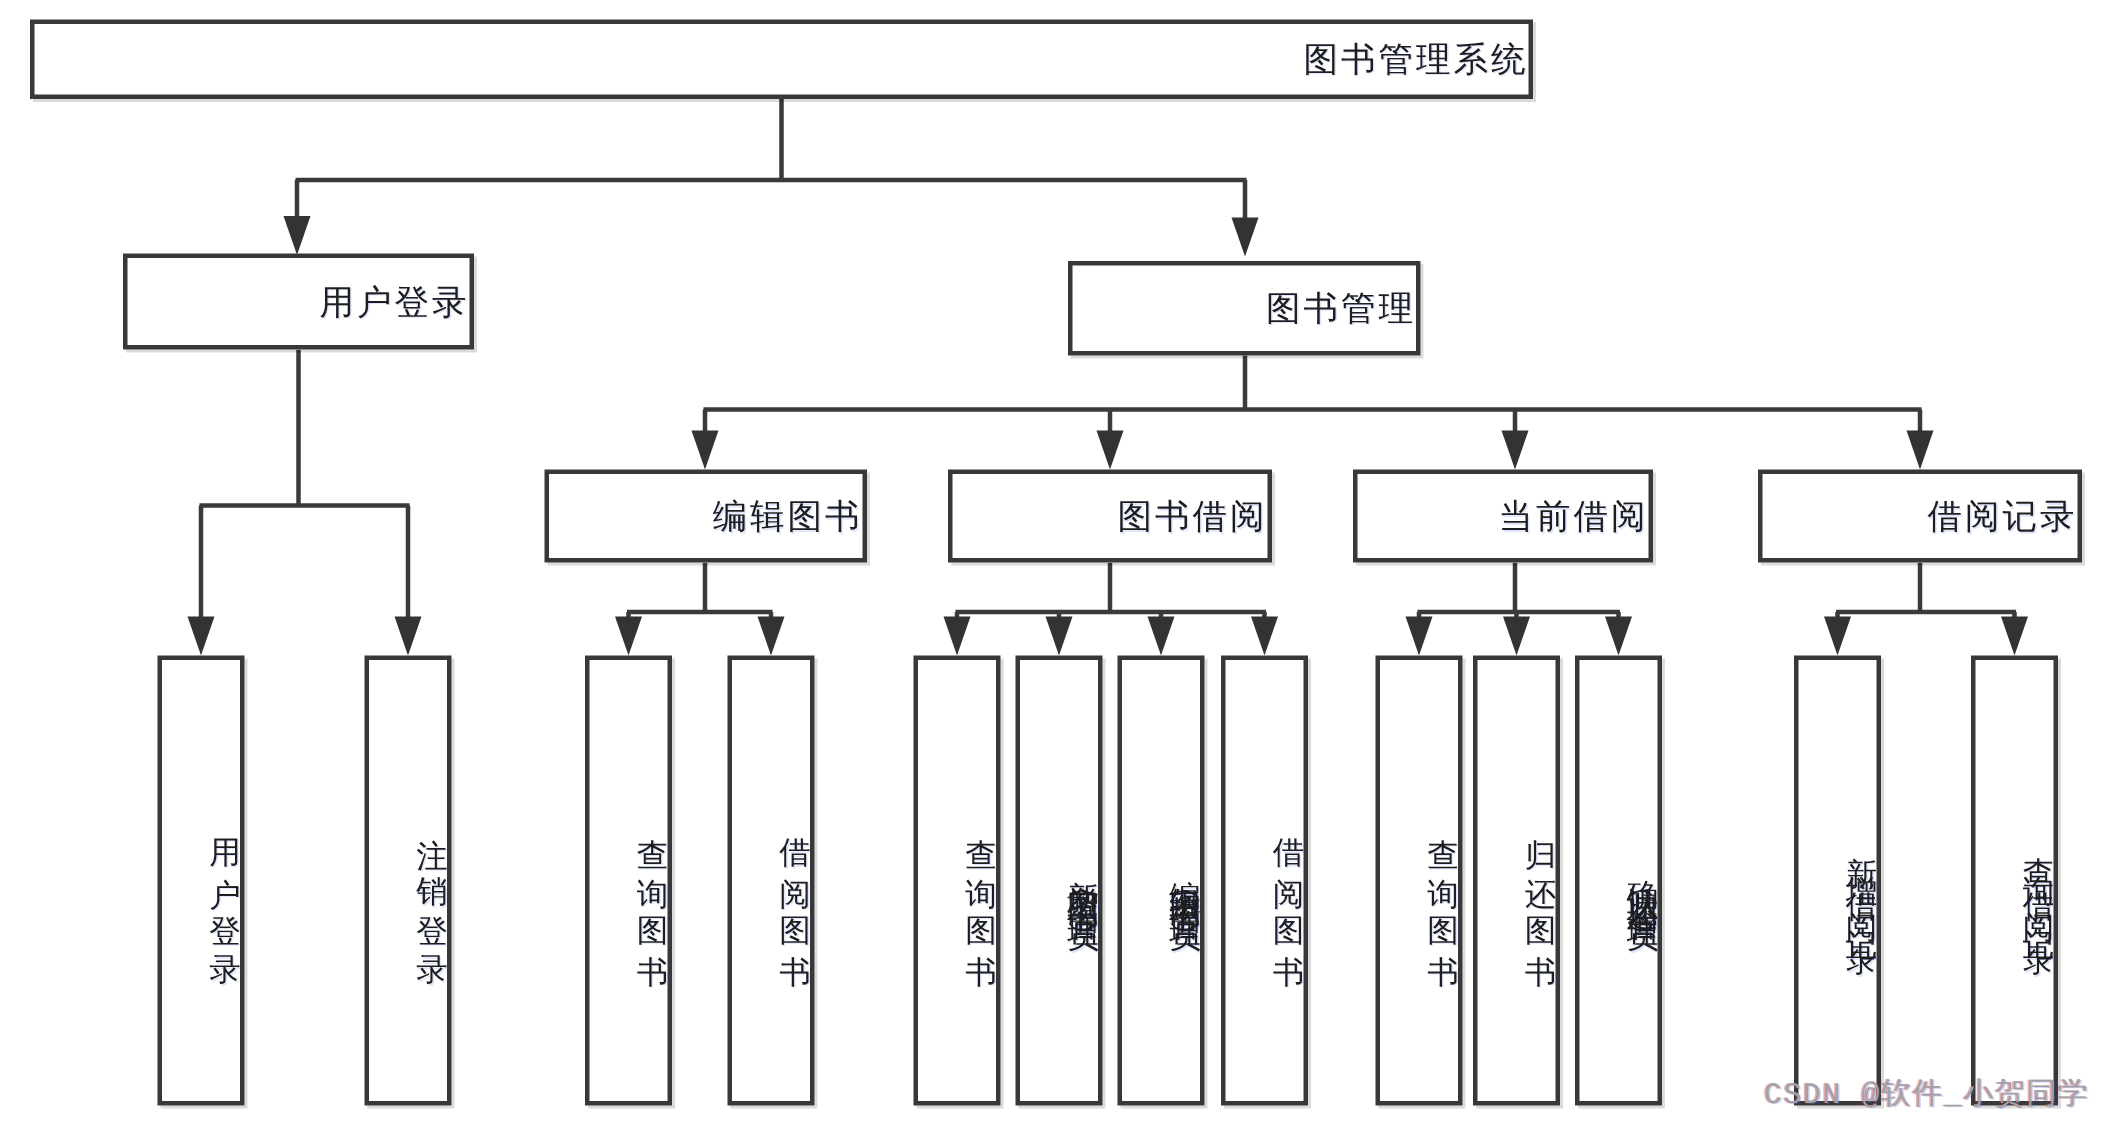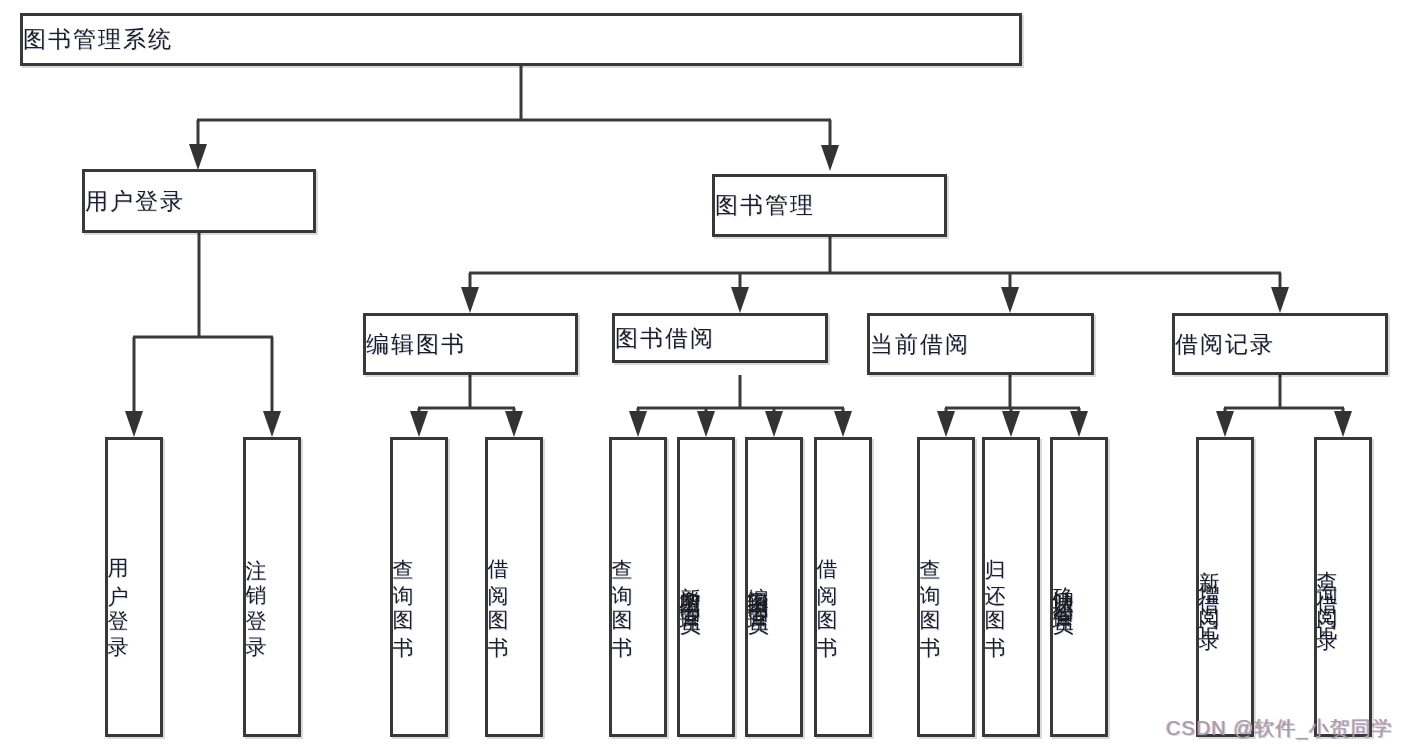--- a/index.html
+++ b/index.html
@@ -14,21 +14,21 @@
   .wires { position: absolute; left: 0; top: 0; }
   .wire { stroke: #3a3a3a; stroke-width: 3; fill: none; }
   .head { fill: #333333; stroke: none; }
   .box {
     position: absolute;
     box-sizing: border-box;
     border: 3px solid #383838;
     background: #ffffff;
     display: flex;
     align-items: center;
-    justify-content: flex-start;
+    justify-content: flex-end;
     color: #1d1d1f;
     box-shadow: 2px 2px 0 rgba(0,0,0,0.14);
   }
   .hlabel {
     font-size: 23px;
     letter-spacing: 2px;
     white-space: nowrap;
     text-shadow: 1px 1px 0 rgba(70,110,255,0.18);
   }
   .vlabel {
@@ -43,20 +43,21 @@
   .ls9 { letter-spacing: 4px;  padding-top: 2px; }
   .watermark {
     position: absolute;
     right: 12px;
     bottom: 5px;
     font-size: 20px;
     letter-spacing: 1px;
     color: #a2a2a6;
     text-shadow: -1px 0 0 rgba(214,70,70,0.45), 1px 1px 0 rgba(90,110,230,0.30);
     white-space: nowrap;
+    font-family: Liberation Mono, monospace;
   }
 </style>
 </head>
 <body>
 
 <div class="canvas">
 
   <svg class="wires" width="1405" height="747" viewBox="0 0 1405 747">
 
     <path class="wire" d="M521 66 V120"></path>
@@ -126,24 +127,24 @@
   <div class="box" style="left:82px; top:169px; width:234px; height:64px;">
     <span class="hlabel">用户登录</span>
   </div>
   <div class="box" style="left:712px; top:174px; width:235px; height:63px;">
     <span class="hlabel">图书管理</span>
   </div>
 
   <div class="box" style="left:363px; top:313px; width:215px; height:62px;">
     <span class="hlabel">编辑图书</span>
   </div>
-  <div class="box" style="left:612px; top:313px; width:216px; height:50px;">
+  <div class="box" style="left:632px; top:313px; width:216px; height:62px;">
     <span class="hlabel">图书借阅</span>
   </div>
-  <div class="box" style="left:867px; top:313px; width:227px; height:62px;">
+  <div class="box" style="left:902px; top:313px; width:200px; height:62px;">
     <span class="hlabel">当前借阅</span>
   </div>
   <div class="box" style="left:1172px; top:313px; width:216px; height:62px;font-family:Liberation Mono, monospace;">
     <span class="hlabel">借阅记录</span>
   </div>
 
   <div class="box" style="left:105px; top:437px; width:58px; height:300px;">
     <span class="vlabel ls4">用户登录</span>
   </div>
   <div class="box" style="left:243px; top:437px; width:58px; height:300px;">

